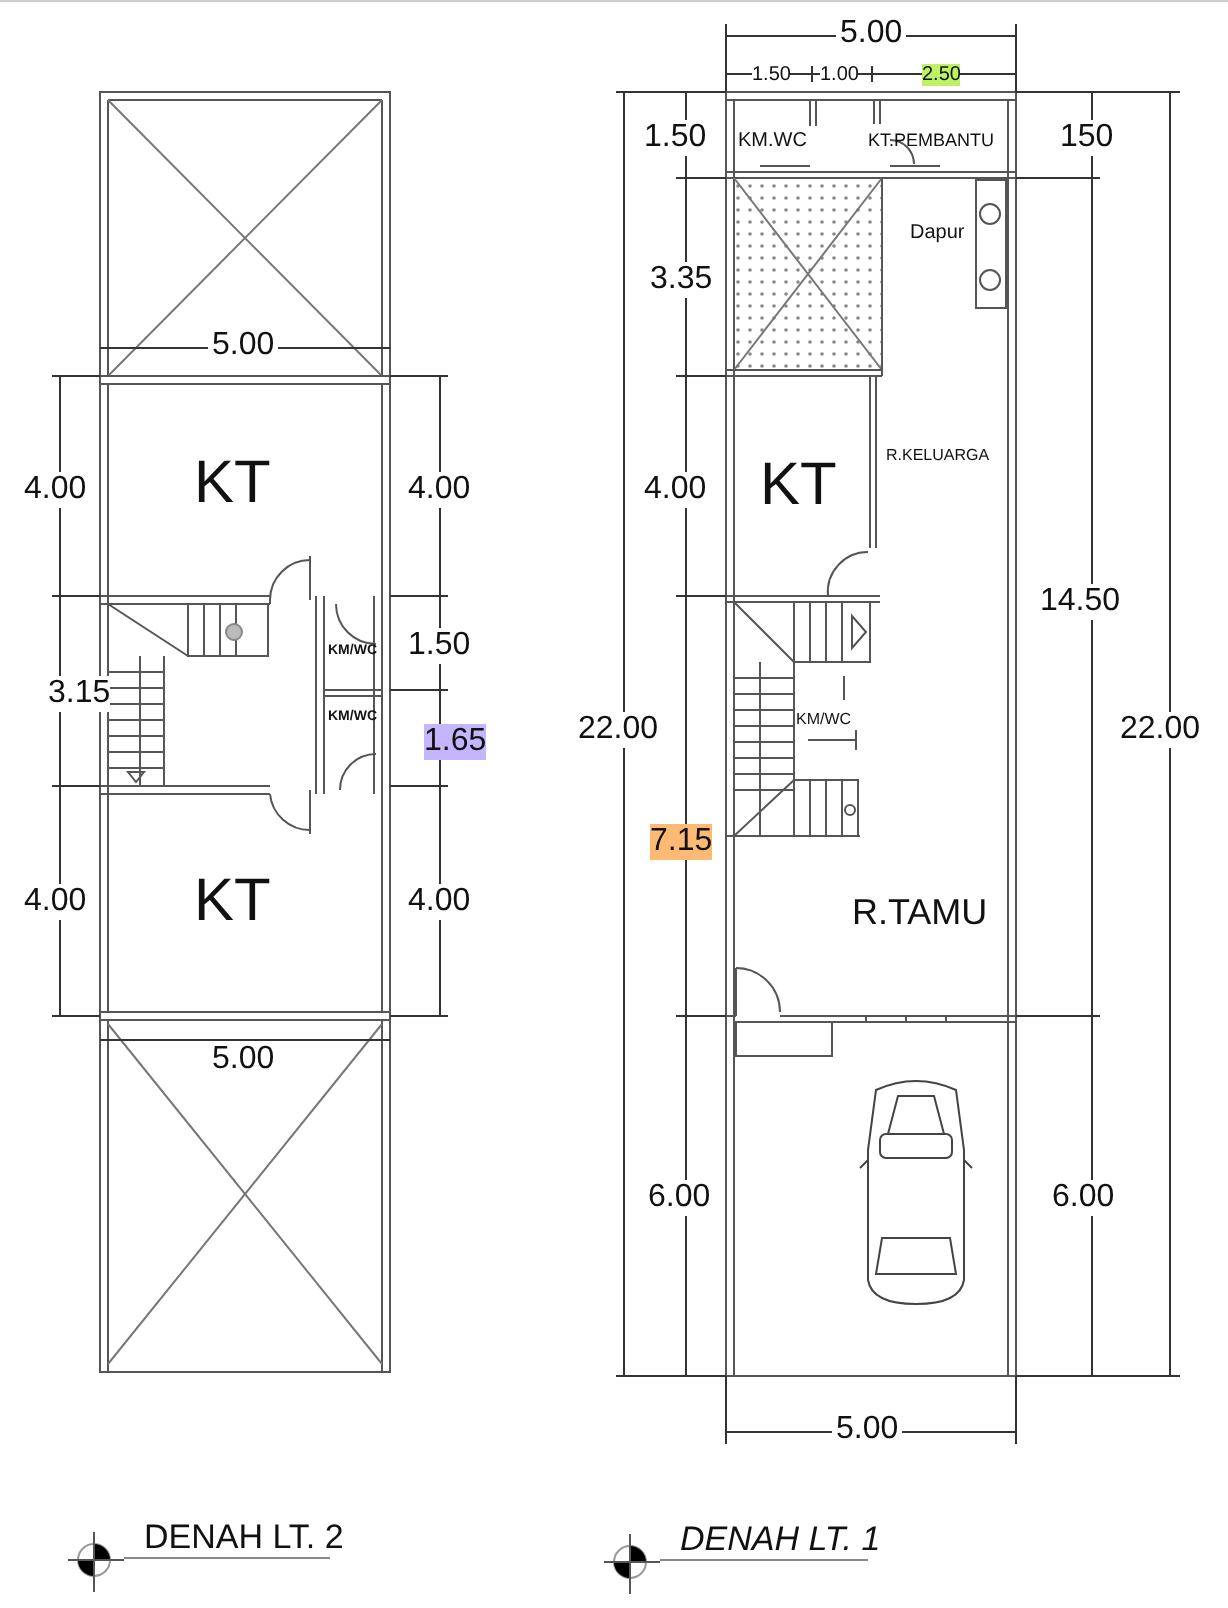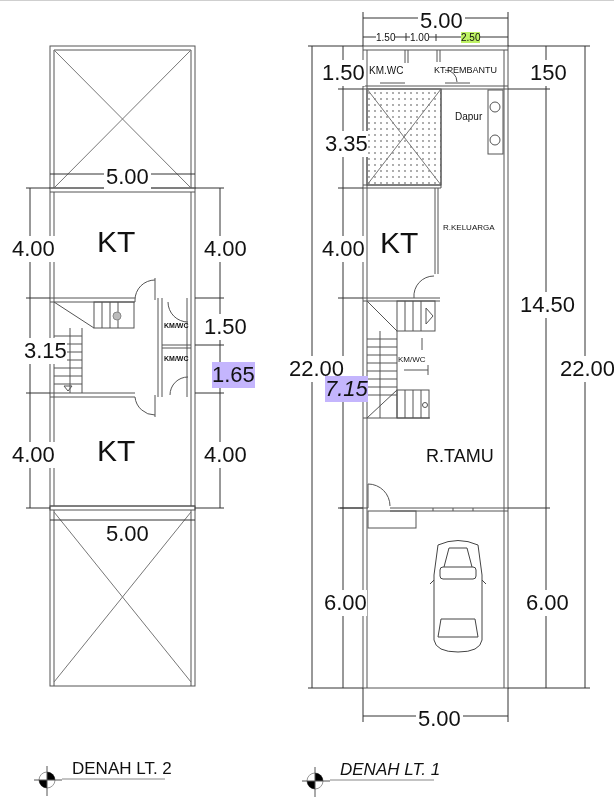--- a/index.html
+++ b/index.html
@@ -1,20 +1,20 @@
 <!DOCTYPE html>
 <html><head>
 <meta charset="utf-8">
 <style>
   html, body { margin:0; padding:0; background:#ffffff; }
   body { width:614px; height:804px; position:relative; overflow:hidden; font-family:"Liberation Sans", sans-serif; }
   .topline { position:absolute; left:0; top:0; width:614px; height:1px; background:#cfcfcf; }
   svg { position:absolute; left:0; top:0; }
   .lbl { position:absolute; color:#111; white-space:nowrap; font-family:"Liberation Sans", sans-serif; }
-  .dim { font-size:22px; }
+  .dim { font-size:16px; }
   .dim-sm { font-size:10px; }
   .room-big { font-size:30px; }
   .room-md { font-size:18px; }
   .room-sm { font-size:10px; }
   .room-xs { font-size:7px; font-weight:bold; }
   .title { font-size:17px; }
 </style>
 </head>
 <body>
 
@@ -271,18 +271,18 @@
 <div class="lbl dim" style="left:530px;top:60px;background:#fff;">150</div>
 <div class="lbl room-sm" style="left:455px;top:111px;">Dapur</div>
 <div class="lbl dim" style="left:325px;top:131px;background:#fff;">3.35</div>
 <div class="lbl room-sm" style="left:443px;top:223px;font-size:8px;">R.KELUARGA</div>
 <div class="lbl room-big" style="left:380px;top:226px;">KT</div>
 <div class="lbl dim" style="left:322px;top:236px;background:#fff;">4.00</div>
 <div class="lbl dim" style="left:520px;top:292px;background:#fff;">14.50</div>
 <div class="lbl room-xs" style="left:398px;top:355px;font-size:8px;font-weight:normal;">KM/WC</div>
 <div class="lbl dim" style="left:289px;top:356px;background:#fff;">22.00</div>
 <div class="lbl dim" style="left:560px;top:356px;background:#fff;">22.00</div>
-<div class="lbl dim" style="left:325px;top:376px;background:#c4b5fd;font-style:italic;">7.15</div>
+<div class="lbl dim" style="left:325px;top:412px;background:#fdba74;">7.15</div>
 <div class="lbl room-md" style="left:411px;top:446px;margin-left:15px;">R.TAMU</div>
 <div class="lbl dim" style="left:324px;top:590px;background:#fff;">6.00</div>
 <div class="lbl dim" style="left:526px;top:590px;background:#fff;">6.00</div>
 <div class="lbl dim" style="left:416px;top:706px;background:#fff;padding:0 2px;">5.00</div>
 <div class="lbl title" style="left:340px;top:760px;font-style:italic;">DENAH LT. 1</div>
 
 </body></html>

